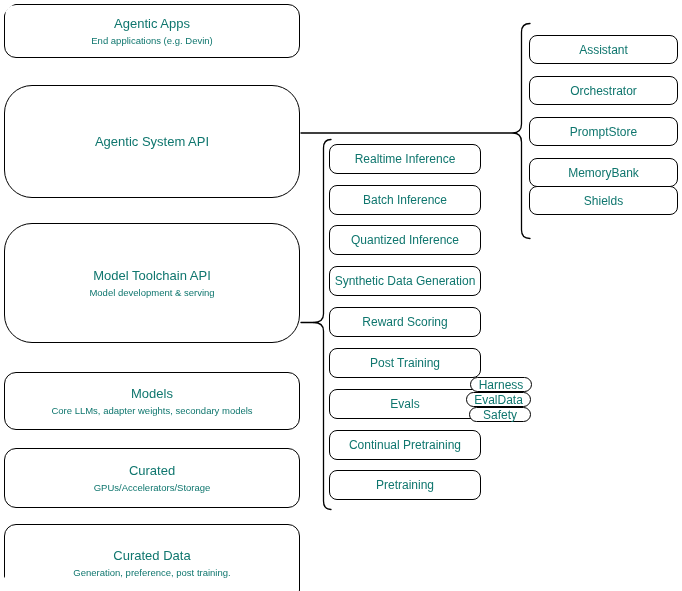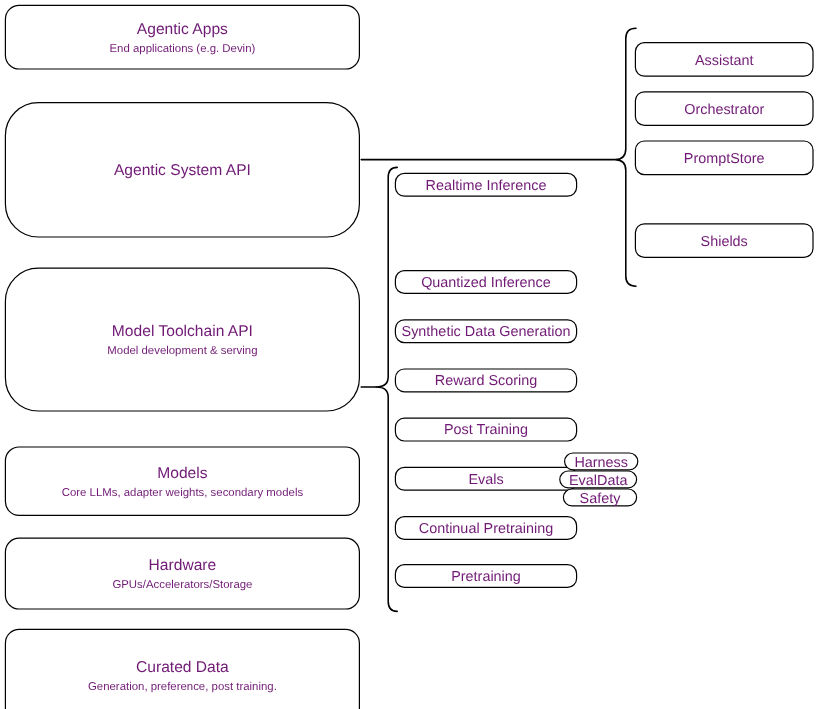--- a/index.html
+++ b/index.html
@@ -2,22 +2,23 @@
 <html><head>
 <meta charset="utf-8">
 <style>
   html, body { margin: 0; padding: 0; background: #ffffff; }
   .canvas {
     position: relative;
     width: 682px;
     height: 591px;
     background: #ffffff;
     font-family: "Liberation Sans", sans-serif;
-    color: #701a75;
+    color: #0f766e;
     overflow: hidden;
+    border-radius: 29px;
   }
   .connector-layer {
     position: absolute;
     left: 0; top: 0;
     width: 682px; height: 591px;
     z-index: 1;
   }
   .stack-node {
     position: absolute;
     left: 4px;
@@ -32,21 +33,21 @@
     gap: 4px;
     text-align: center;
     z-index: 2;
   }
   .node-title { font-size: 13px; line-height: 15px; }
   .node-subtitle { font-size: 9.5px; line-height: 12px; padding: 0 10px; }
   .mid-node {
     position: absolute;
     left: 329px;
     width: 152px;
-    height: 20px;
+    height: 30px;
     box-sizing: border-box;
     border: 1.4px solid #000000;
     border-radius: 8px;
     background: #ffffff;
     display: flex;
     align-items: center;
     justify-content: center;
     z-index: 2;
   }
   .right-node {
@@ -107,31 +108,34 @@
     <div class="node-title">Model Toolchain API</div>
     <div class="node-subtitle">Model development &amp; serving</div>
   </div>
 
   <div class="stack-node" style="top:372px;height:58px;border-radius:12px">
     <div class="node-title">Models</div>
     <div class="node-subtitle">Core LLMs, adapter weights, secondary models</div>
   </div>
 
   <div class="stack-node" style="top:448px;height:60px;border-radius:12px">
-    <div class="node-title">Hardware</div>
+    <div class="node-title">Curated</div>
     <div class="node-subtitle">GPUs/Accelerators/Storage</div>
   </div>
 
   <div class="stack-node" style="top:524px;height:78px;border-radius:12px">
     <div class="node-title">Curated Data</div>
     <div class="node-subtitle">Generation, preference, post training.</div>
   </div>
 
   <div class="mid-node" style="top:144px">
     <span class="node-label">Realtime Inference</span>
+  </div>
+  <div class="mid-node" style="top:185px">
+    <span class="node-label">Batch Inference</span>
   </div>
   <div class="mid-node" style="top:225px">
     <span class="node-label">Quantized Inference</span>
   </div>
   <div class="mid-node" style="top:266px">
     <span class="node-label">Synthetic Data Generation</span>
   </div>
   <div class="mid-node" style="top:307px">
     <span class="node-label">Reward Scoring</span>
   </div>
@@ -160,17 +164,20 @@
 
   <div class="right-node" style="top:35px">
     <span class="node-label">Assistant</span>
   </div>
   <div class="right-node" style="top:76px">
     <span class="node-label">Orchestrator</span>
   </div>
   <div class="right-node" style="top:117px">
     <span class="node-label">PromptStore</span>
   </div>
+  <div class="right-node" style="top:158px">
+    <span class="node-label">MemoryBank</span>
+  </div>
   <div class="right-node" style="top:186px">
     <span class="node-label">Shields</span>
   </div>
 
 </div>
 
 </body></html>

